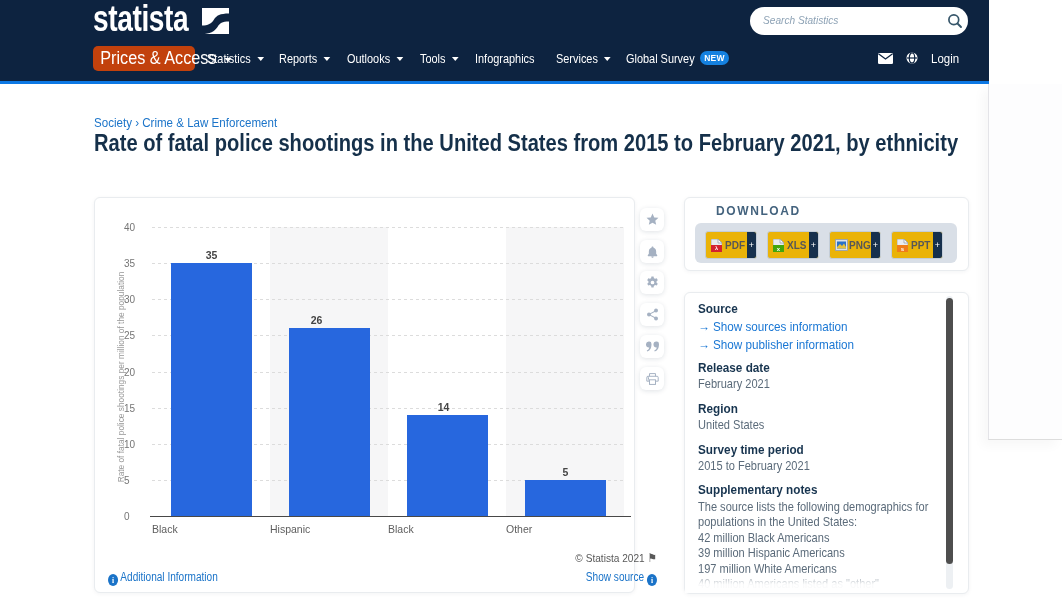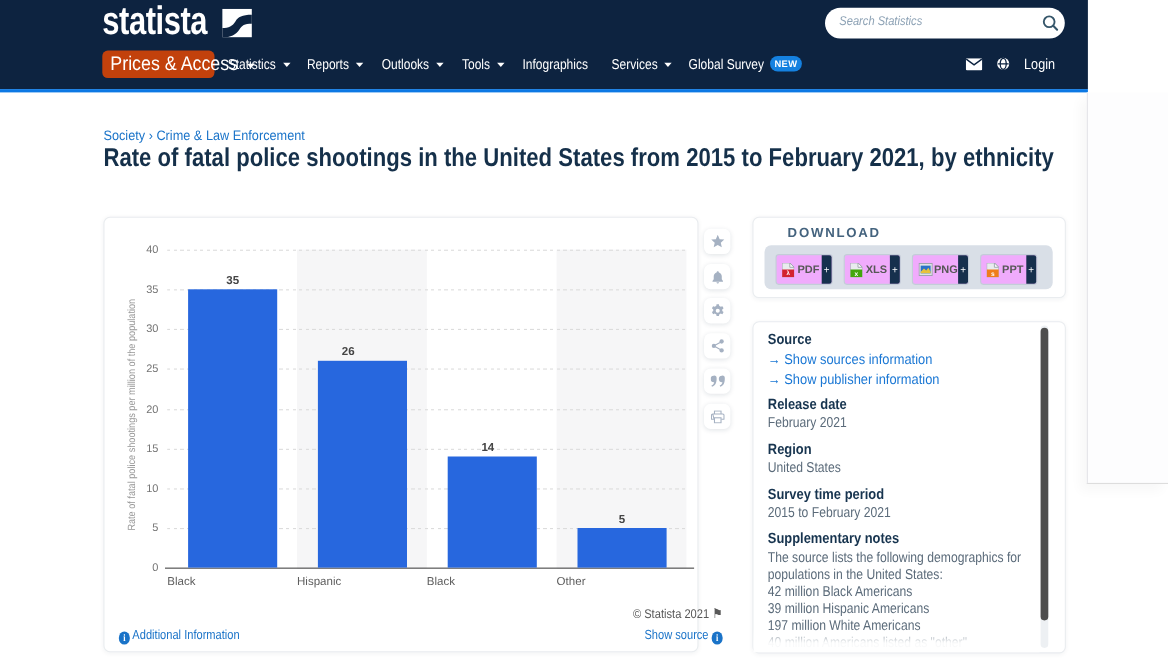--- a/index.html
+++ b/index.html
@@ -31,29 +31,29 @@
 .card { background:#fff; border:1px solid #e9ecef; border-radius:6px; box-shadow:0 1px 4px rgba(20,40,60,0.05); }
 #chartcard { left:94px; top:197px; width:541px; height:396px; }
 #dlcard { left:684px; top:197px; width:285px; height:74px; }
 #srccard { left:684px; top:292px; width:285px; height:302px; overflow:hidden; }
 
 .stripe { top:227px; height:290px; width:118px; background:#f6f6f7; }
 .grid { left:152px; height:1px; width:473px; background:repeating-linear-gradient(90deg,#dcdcdc 0 3px,transparent 3px 6px); }
 #xaxis { left:150px; top:515.6px; width:481px; height:1.5px; background:#484848; }
 .bar { background:#2767de; width:81px; }
 .vlab { font-size:10.5px; font-weight:bold; color:#454545; width:81px; text-align:center; }
-.ylab { font-size:10px; color:#757575; width:30px; text-align:right; left:114px; }
+.ylab { font-size:10px; color:#757575; width:30px; left:124px; }
 .xlab { font-size:10.5px; color:#5e5e5e; width:118px; text-align:left; top:522.5px; }
 #ytitle { left:-29px; top:372px; width:300px; height:10px; line-height:10px; font-size:9.5px; color:#979797; text-align:center; transform:rotate(-90deg) scaleX(0.875); transform-origin:center; }
 
 .ibtn { left:640px; width:24px; height:23px; background:#fff; border-radius:6px; box-shadow:0 1px 5px rgba(13,35,64,0.13); text-align:center; }
 
 #dlhead { left:716px; top:204px; font-size:12px; font-weight:bold; letter-spacing:1.6px; color:#44637e; }
 #dlbox { left:695px; top:223px; width:262px; height:40px; background:#d9dfe7; border-radius:6px; }
-.fbtn { top:231px; width:52px; height:28px; background:#f0abfc; border:1px solid #c3cdd8; border-radius:3px; }
+.fbtn { top:231px; width:52px; height:28px; background:#eab308; border:1px solid #c3cdd8; border-radius:3px; }
 .fplus { position:absolute; right:0; top:0; width:9px; height:26px; background:#16304d; border-radius:0 2px 2px 0; color:#fff; font-size:9px; line-height:26px; text-align:center; }
 .flab { position:absolute; left:19px; top:7.5px; font-size:10px; font-weight:bold; color:#575757; }
 .ficon { position:absolute; left:5px; top:7px; }
 
 .sh { left:698px; font-size:13.5px; font-weight:bold; color:#17344f; white-space:nowrap; transform:scaleX(0.87); transform-origin:0 0; }
 .sv { left:698px; font-size:13px; color:#5b6b7a; white-space:nowrap; transform:scaleX(0.85); transform-origin:0 0; }
 .slink { left:698px; font-size:13px; color:#1a77d4; white-space:nowrap; transform:scaleX(0.9); transform-origin:0 0; }
 #fade { left:685px; top:572px; width:260px; height:21px; background:linear-gradient(rgba(255,255,255,0.1), rgba(255,255,255,0.96) 60%); }
 #sbtrack { left:946px; top:296px; width:7px; height:293px; background:#edf0f3; border-radius:4px; }
 #sbthumb { left:946px; top:298px; width:7px; height:266px; background:#4e4e4e; border-radius:4px; }

